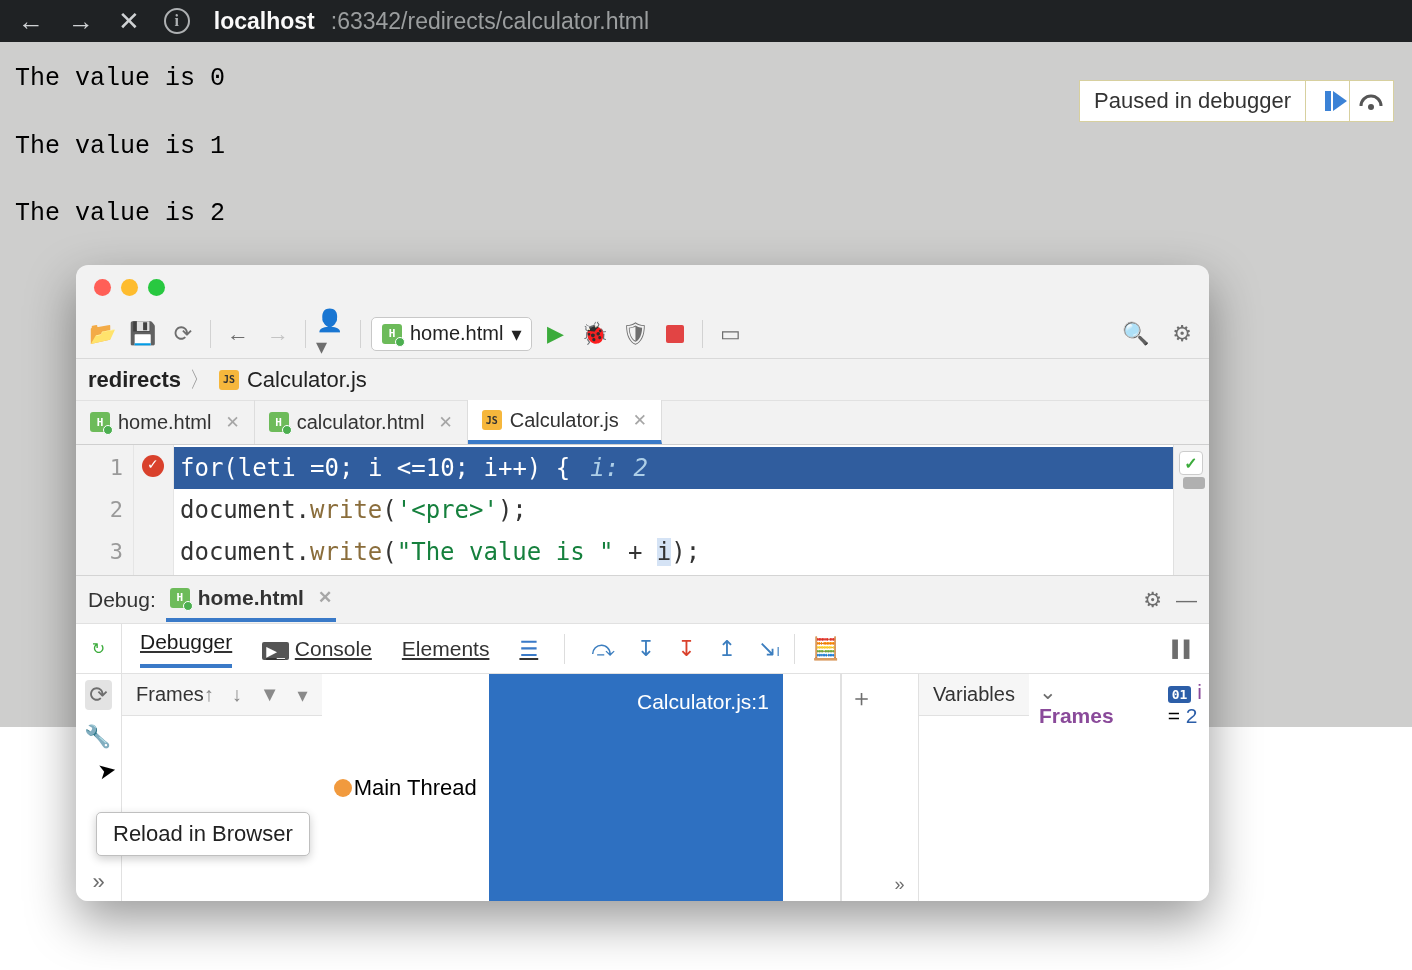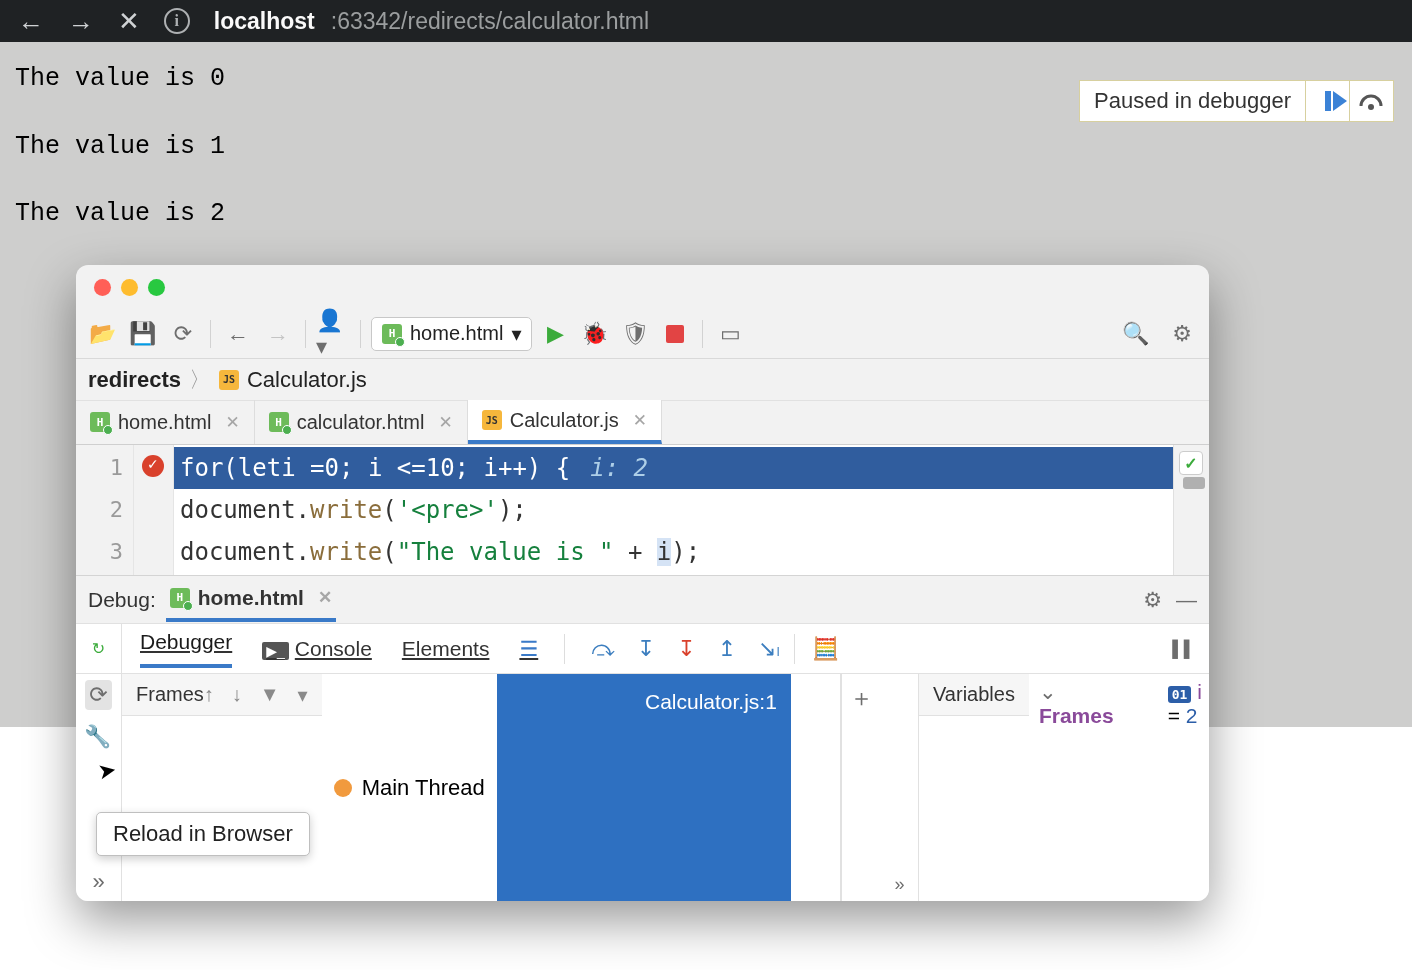--- a/index.html
+++ b/index.html
@@ -72,21 +72,21 @@
   .inner-tab.active{color:#1b1b1b;border-bottom:4px solid #3a7ac8;padding-bottom:10px;}
   .dbg-step-icons{display:flex;gap:22px;margin-left:18px;}
   .step-ico{font-size:22px;}
   .so{color:#3c7ebf}.si{color:#3c7ebf}.sr{color:#d9412c}.su{color:#3c7ebf}.sc{color:#3c7ebf}
 
   .frames-row { flex:1; display:flex; border-top:1px solid #e1e1e1; background:#fff; min-height:0; }
   .side-tools { width:46px; border-right:1px solid #e1e1e1; display:flex; flex-direction:column; align-items:center; padding-top:6px; gap:14px; color:#6e6e6e; font-size:22px; position:relative;}
   .frames-col { flex:1; border-right:1px solid #e1e1e1; display:flex; }
   .col-hdr { height:42px; display:flex; align-items:center; padding:0 14px; font-size:20px; color:#333; background:#f6f6f6; border-bottom:1px solid #e1e1e1; justify-content:space-between;}
   .hdr-icons{display:flex;gap:18px;color:#8a8a8a;font-size:20px;}
-  .thread-row{display:flex;align-items:center;gap:10px;padding:6px 12px;font-size:22px;text-align:right;}
+  .thread-row{display:flex;align-items:center;gap:2px;padding:6px 12px;font-size:22px;text-align:right;}
   .thread-dot{width:18px;height:18px;background:#f19a3e;border-radius:50%;}
   .frame-sel{background:#2e70c1;color:#fff;padding:16px 14px;font-size:21px;}
   .vars-col { width:290px; display:flex; flex-direction:row;}
   .var-row{padding:6px 10px;font-size:21px;}
   .var-key{color:#8a4a9a;font-weight:600;}
   .expand{color:#6e6e6e;margin-right:6px;}
   .i-badge{background:#2c5ea8;color:#fff;font:600 13px monospace;border-radius:3px;padding:1px 4px;margin-right:6px;}
   .global-val{color:#9a9a9a;}
   .plus-col{width:40px;border-left:1px solid #e1e1e1;display:flex;align-items:flex-start;justify-content:center;padding-top:8px;color:#6e6e6e;font-size:24px;}
   .chev-col{width:38px;border-right:1px solid #e1e1e1;display:flex;align-items:flex-end;justify-content:center;color:#6e6e6e;font-size:18px;padding-bottom:6px;}

